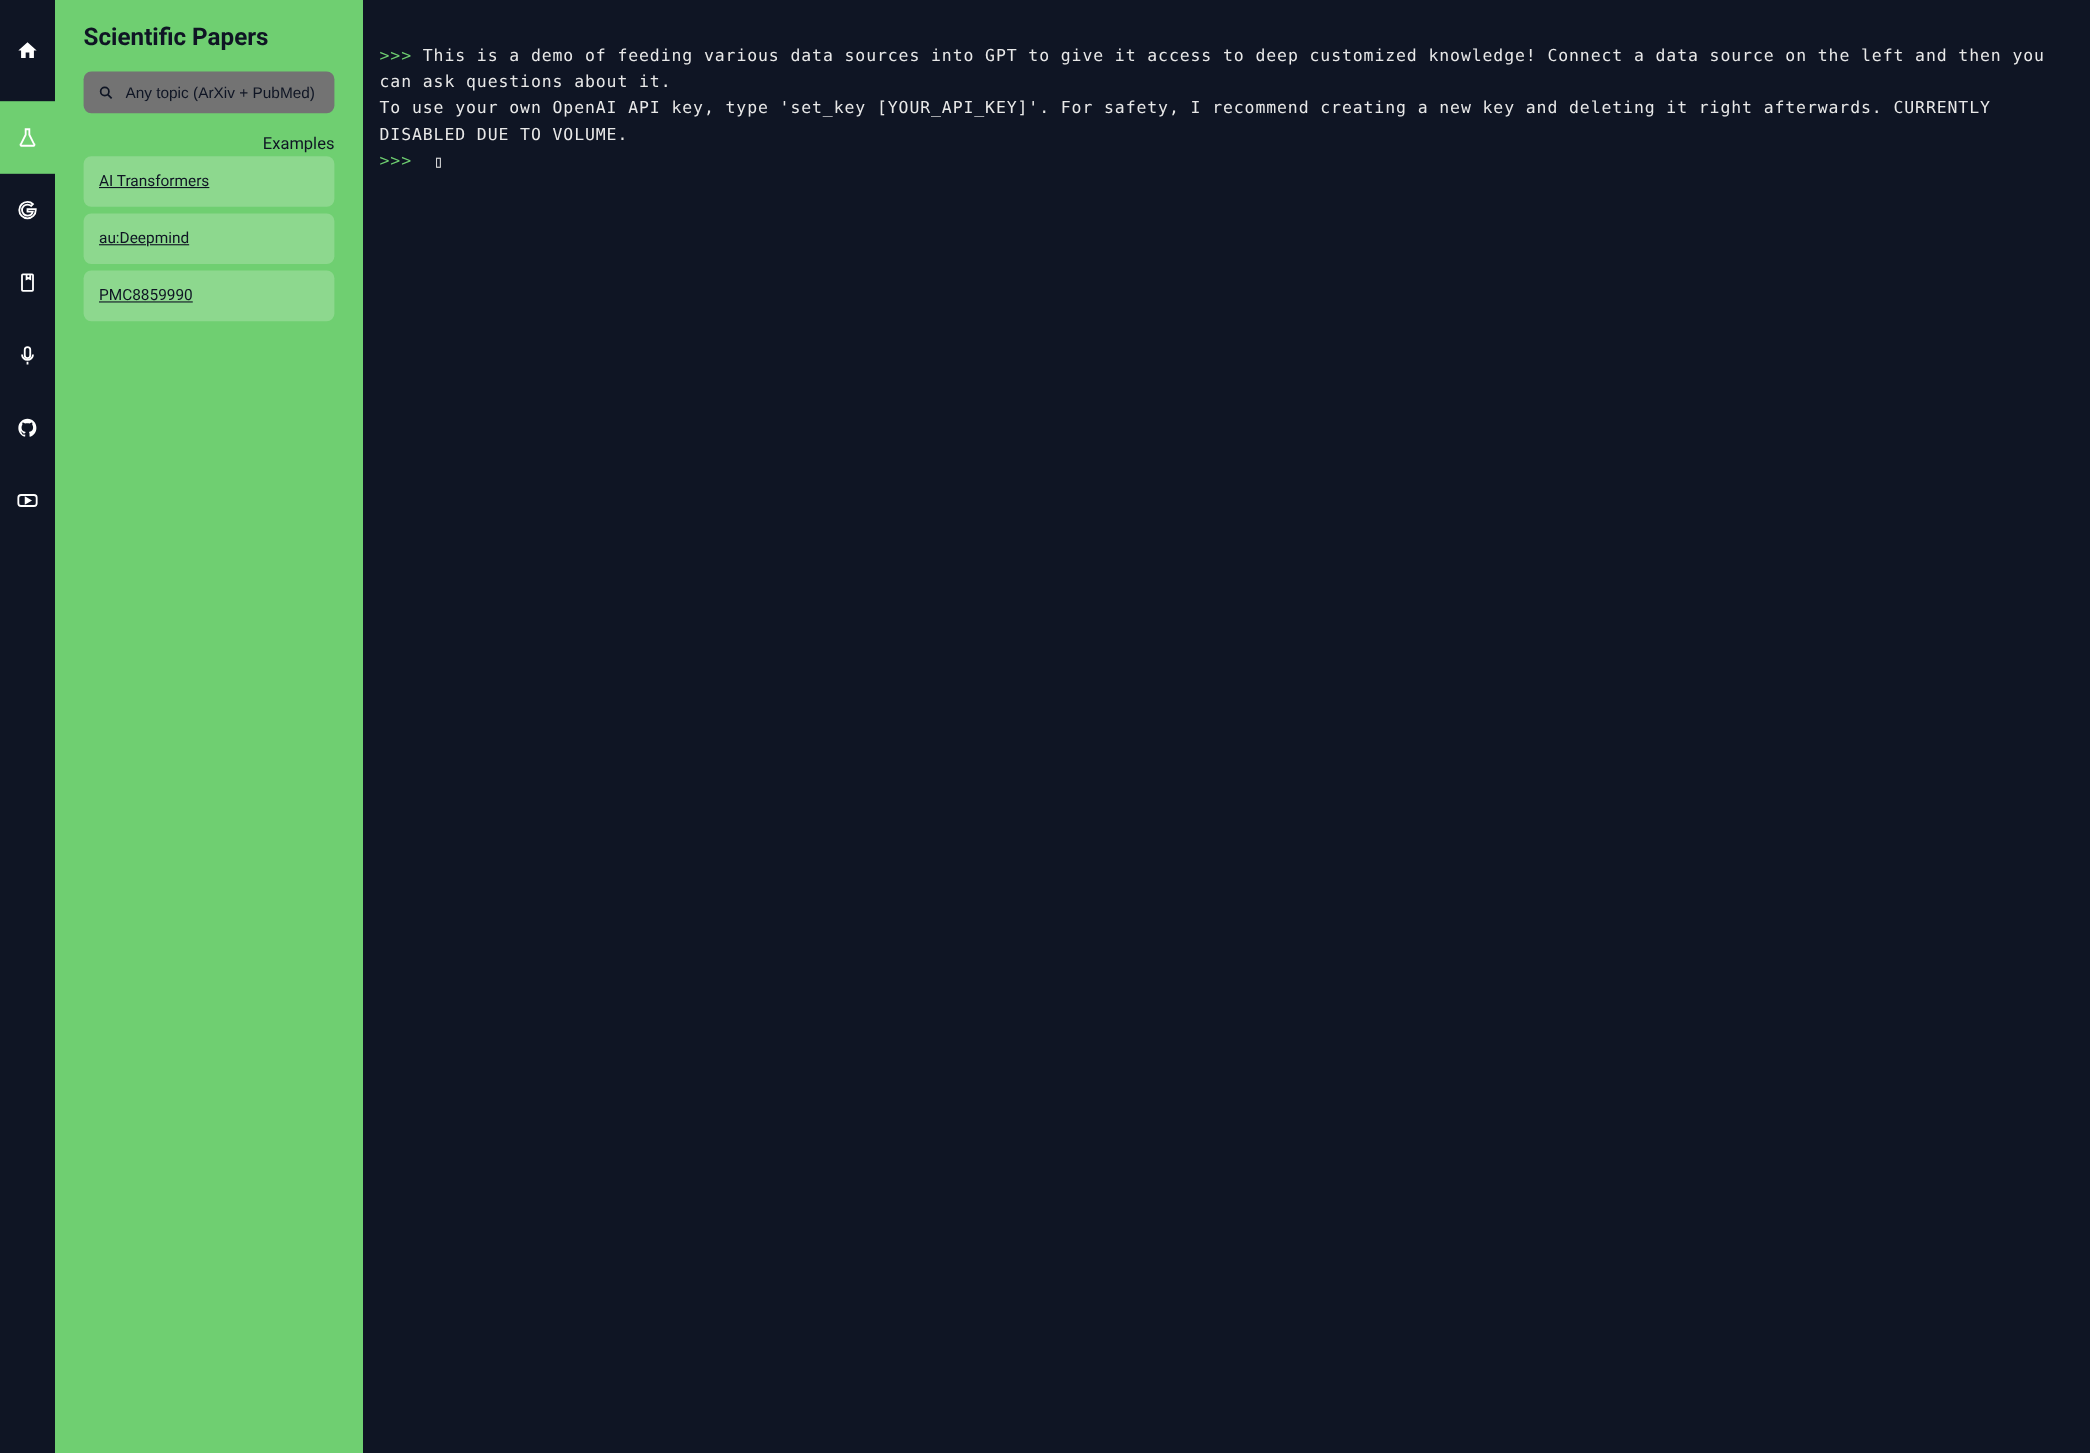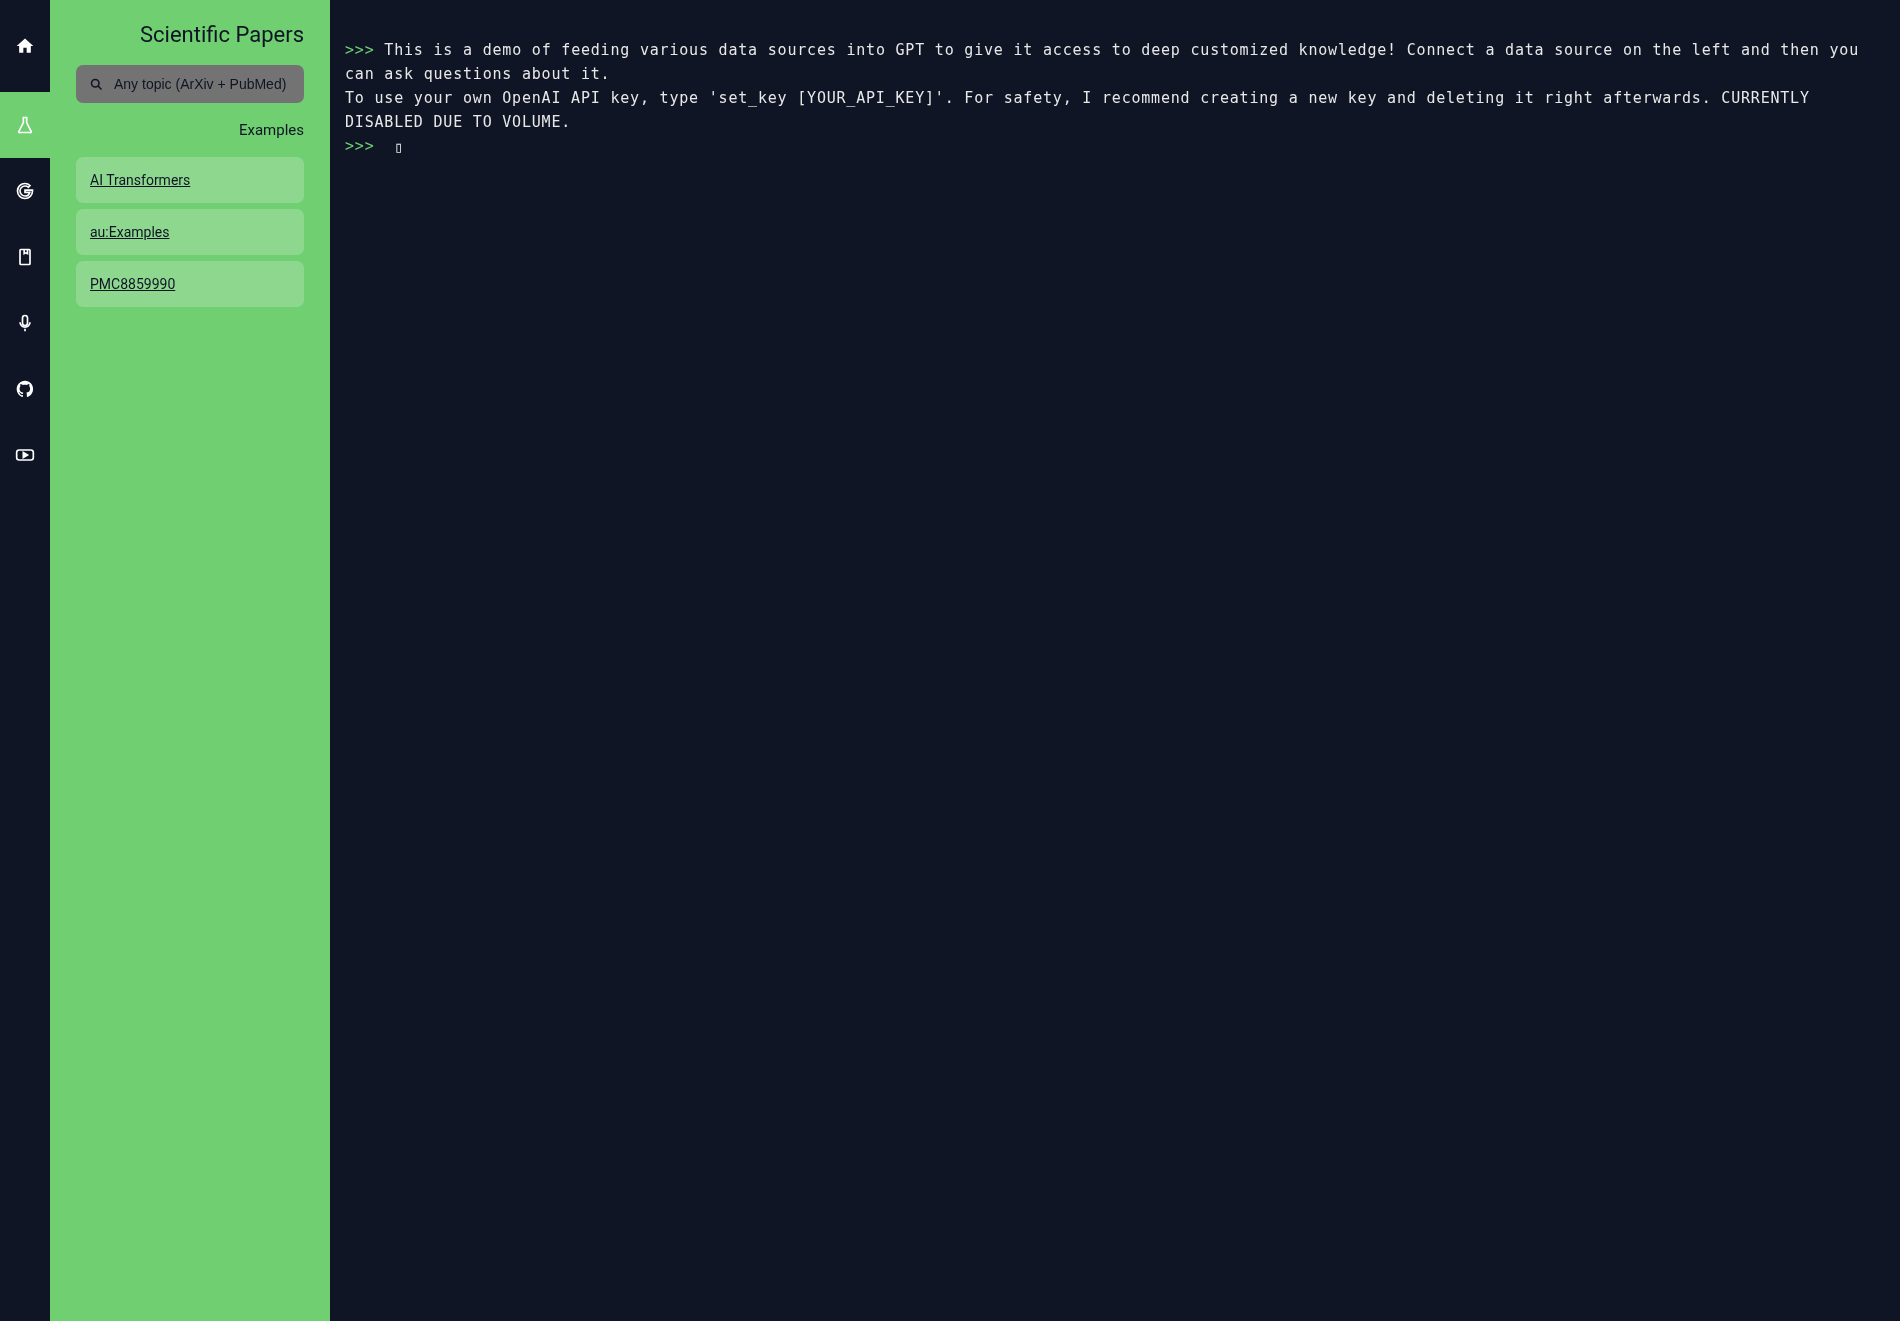--- a/index.html
+++ b/index.html
@@ -44,22 +44,21 @@
     }
     .sidebar {
       width: 280px;
       background: #6fcf71;
       padding: 22px 26px;
       flex-shrink: 0;
     }
     .sidebar-title {
       color: #0f1524;
       font-size: 22px;
-      font-weight: 400;
-      text-align: right;
+      font-weight: 700;
       margin-bottom: 18px;
     }
     .search-box {
       background: #737373;
       border-radius: 7px;
       padding: 11px 13px;
       display: flex;
       align-items: center;
       gap: 10px;
       margin-bottom: 18px;
@@ -77,21 +76,21 @@
       font-size: 14px;
       width: 100%;
     }
     .search-input::placeholder {
       color: #0f1524;
     }
     .examples-label {
       color: #0f1524;
       font-size: 15px;
       text-align: right;
-      margin-bottom: 18px;
+      margin-bottom: 3px;
     }
     .example-item {
       background: #8dd88e;
       color: #0f1524;
       border-radius: 7px;
       padding: 15px 14px;
       font-size: 14px;
       margin-bottom: 6px;
       cursor: pointer;
       text-decoration: underline;
@@ -168,21 +167,21 @@
   <div class="sidebar-title">Scientific Papers</div>
   <div class="search-box">
     <svg viewBox="0 0 24 24" fill="none" stroke="#0f1524" stroke-width="2.5">
         <circle cx="10" cy="10" r="6"></circle>
         <path d="M20 20l-5.5-5.5"></path>
       </svg>
     <input class="search-input" type="text" placeholder="Any topic (ArXiv + PubMed)" style="">
   </div>
   <div class="examples-label">Examples</div>
   <div class="example-item">AI Transformers</div>
-  <div class="example-item">au:Examples</div>
+  <div class="example-item">au:Deepmind</div>
   <div class="example-item">PMC8859990</div>
 </div>
 
 <div class="terminal">
   <div class="term-line"><span class="prompt">&gt;&gt;&gt;</span> <span>This is a demo of feeding various data sources into GPT to give it access to deep customized knowledge! Connect a data source on the left and then you can ask questions about it.
 To use your own OpenAI API key, type 'set_key [YOUR_API_KEY]'. For safety, I recommend creating a new key and deleting it right afterwards. CURRENTLY DISABLED DUE TO VOLUME.</span></div>
   <div class="term-line"><span class="prompt">&gt;&gt;&gt;</span>  <span class="cursor-block">▯</span></div>
 </div>
 
 </body></html>

